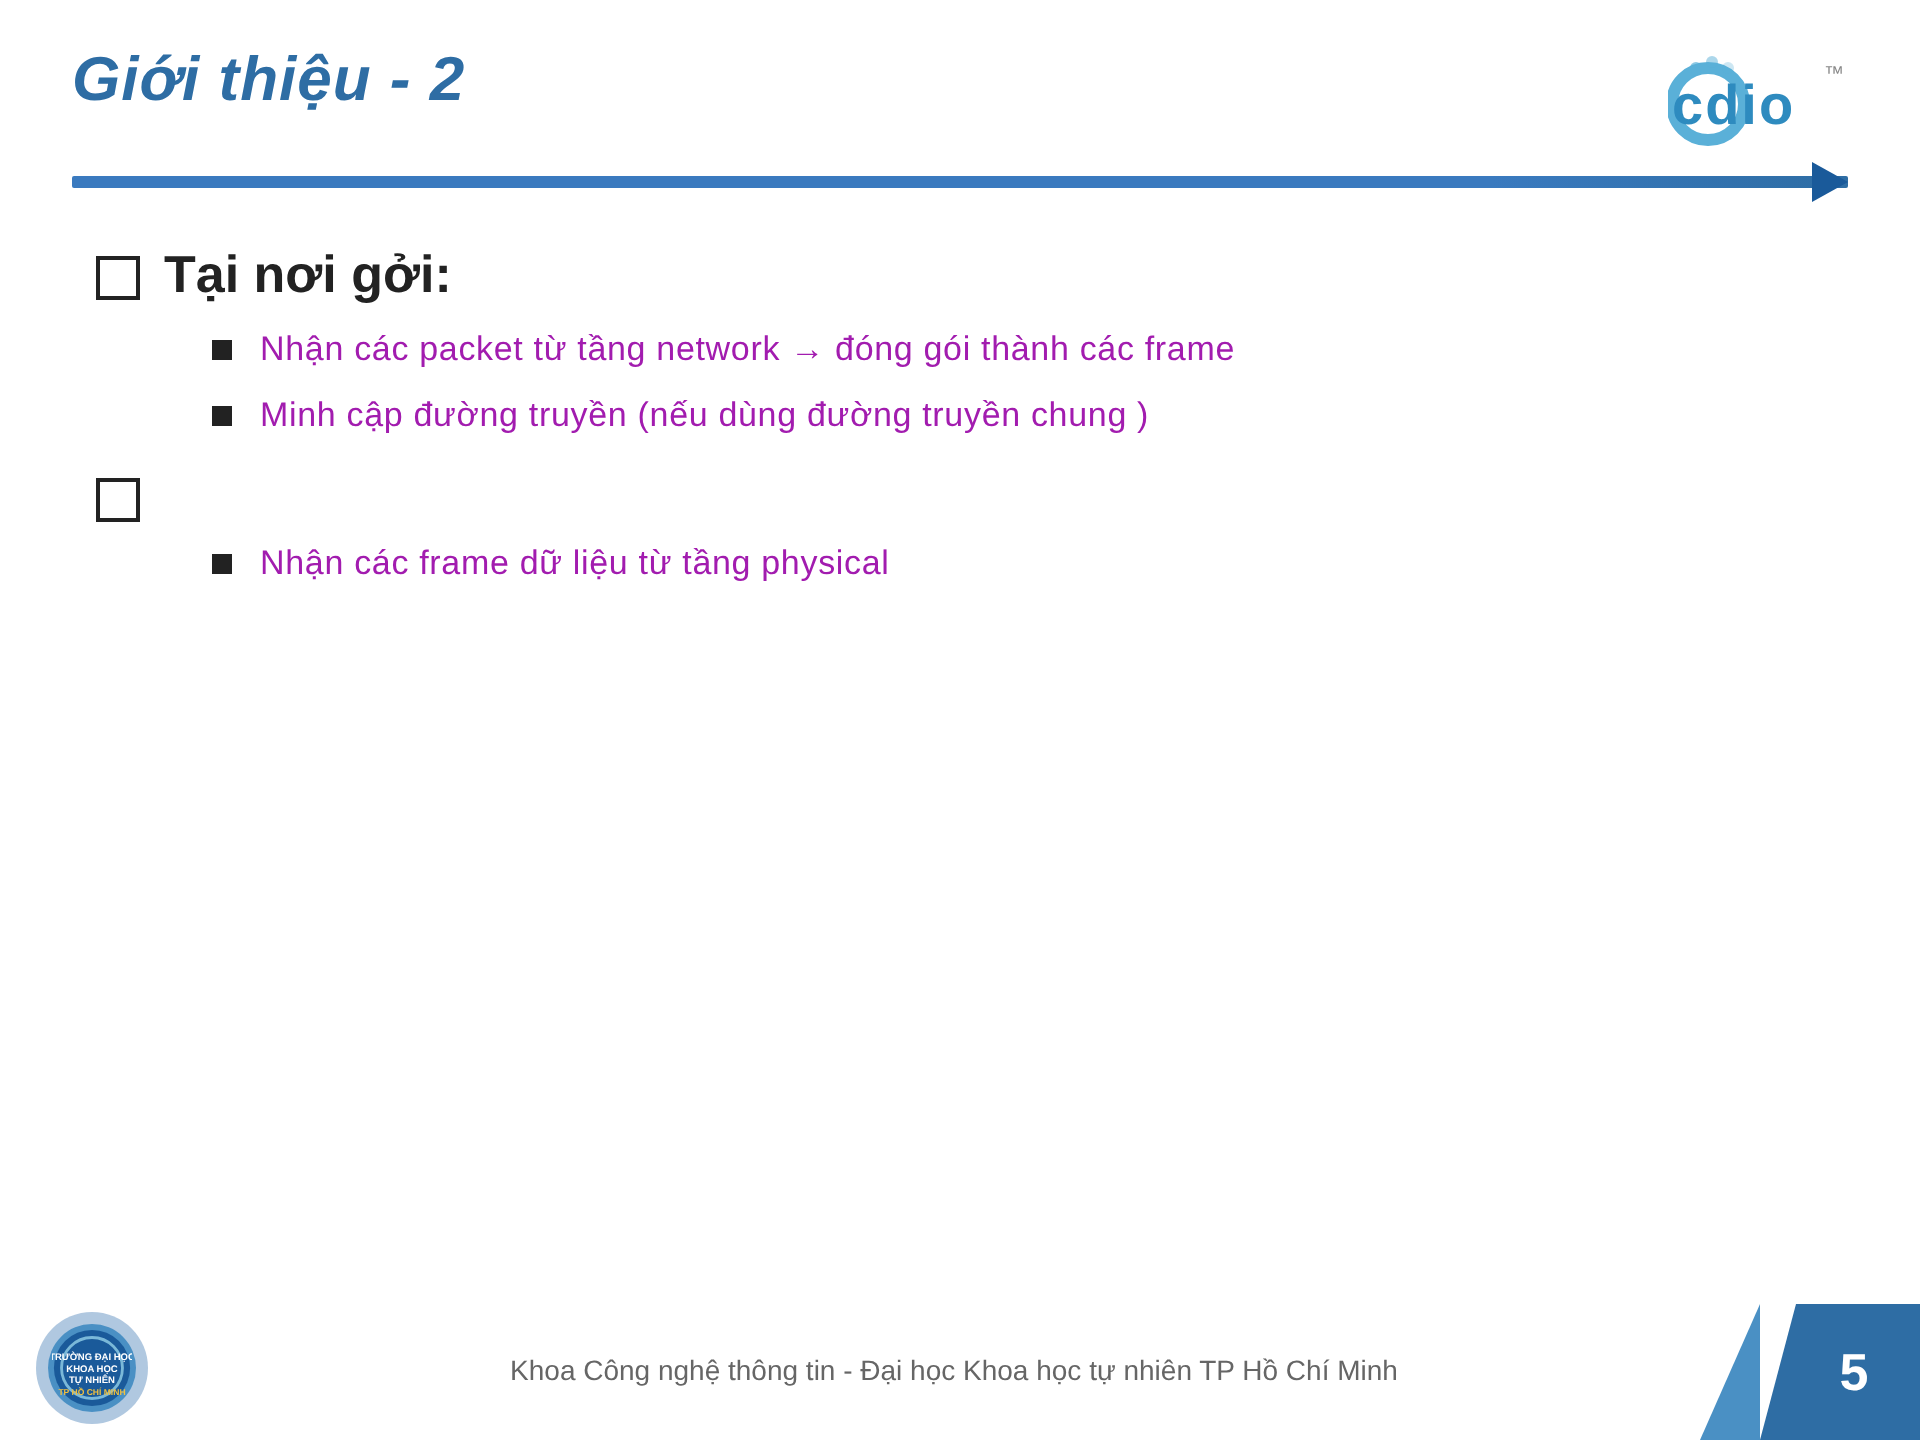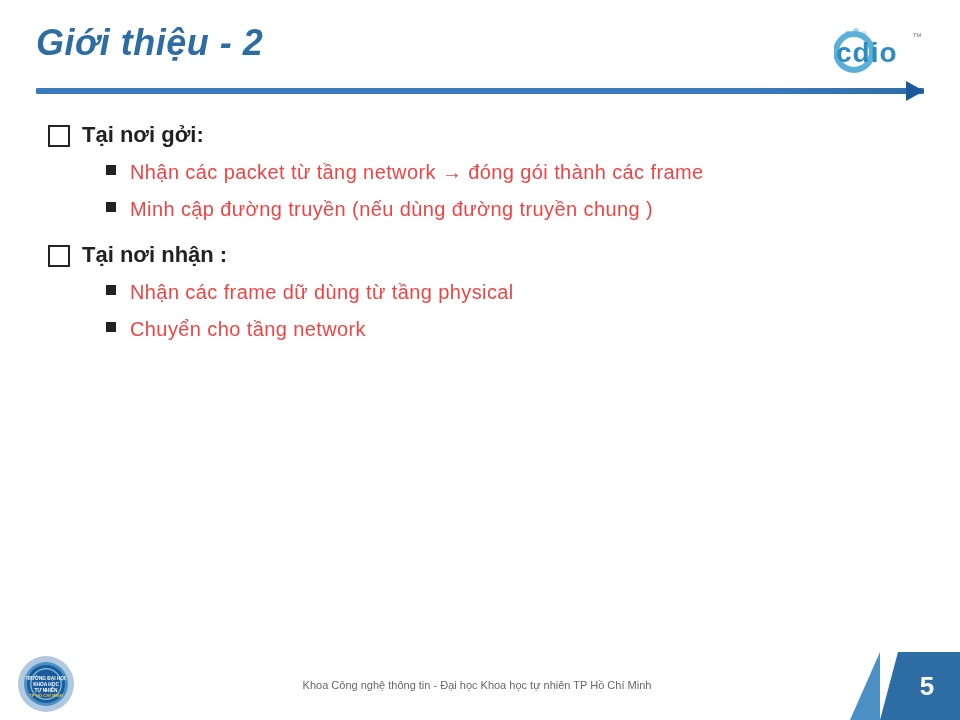--- a/index.html
+++ b/index.html
@@ -15,21 +15,21 @@
 
     
     .header {
       display: flex;
       align-items: flex-start;
       justify-content: space-between;
       padding: 22px 36px 10px 36px;
     }
 
     .slide-title {
-      font-size: 36px;
+      font-size: 31px;
       font-weight: bold;
       color: #2e6da4;
       letter-spacing: 0.5px;
       font-style: italic;
     }
 
     .cdio-logo {
       display: flex;
       align-items: flex-end;
       margin-top: 4px;
@@ -67,21 +67,21 @@
       padding: 28px 48px 10px 48px;
     }
 
     .section {
       margin-bottom: 18px;
     }
 
     .section-title {
       display: flex;
       align-items: center;
-      font-size: 22px;
+      font-size: 26px;
       font-weight: bold;
       color: #222222;
       margin-bottom: 10px;
     }
 
     .checkbox-icon {
       display: inline-block;
       width: 22px;
       height: 22px;
       border: 2.5px solid #222;
@@ -92,22 +92,22 @@
     }
 
     .bullets {
       padding-left: 58px;
       margin-bottom: 8px;
     }
 
     .bullet-item {
       display: flex;
       align-items: flex-start;
-      font-size: 20px;
-      color: #ef4444;
+      font-size: 17px;
+      color: #a21caf;
       margin-bottom: 8px;
       line-height: 1.45;
     }
 
     .bullet-square {
       display: inline-block;
       width: 10px;
       height: 10px;
       background: #222;
       flex-shrink: 0;
@@ -164,21 +164,21 @@
       font-size: 7px;
       text-align: center;
       font-weight: bold;
       line-height: 1.2;
       padding: 2px;
     }
 
     .footer-center {
       flex: 1;
       text-align: center;
-      font-size: 11px;
+      font-size: 14px;
       color: #666;
       padding-bottom: 2px;
     }
 
     .footer-right {
       width: 80px;
       height: 68px;
       background: #2e6da4;
       display: flex;
       align-items: center;
@@ -241,30 +241,25 @@
       <div class="bullet-item">
         <span class="bullet-square"></span>
         <span class="bullet-text">Minh  cập  đường  truyền  (nếu  dùng  đường truyền  chung  )</span>
       </div>
     </div>
   </div>
 
   <div class="section">
     <div class="section-title">
       <span class="checkbox-icon"></span>
-      <span>Tại  nơi  nhận :</span>
     </div>
     <div class="bullets">
       <div class="bullet-item">
         <span class="bullet-square"></span>
-        <span class="bullet-text">Nhận  các  frame  dữ  dùng  từ  tầng  physical</span>
-      </div>
-      <div class="bullet-item">
-        <span class="bullet-square"></span>
-        <span class="bullet-text">Chuyển  cho tầng  network</span>
+        <span class="bullet-text">Nhận  các  frame  dữ  liệu  từ  tầng  physical</span>
       </div>
     </div>
   </div>
 
 </div>
 
 <div class="footer">
   <div class="footer-left">
     <div class="footer-logo-circle">
       <div class="footer-logo-inner">

